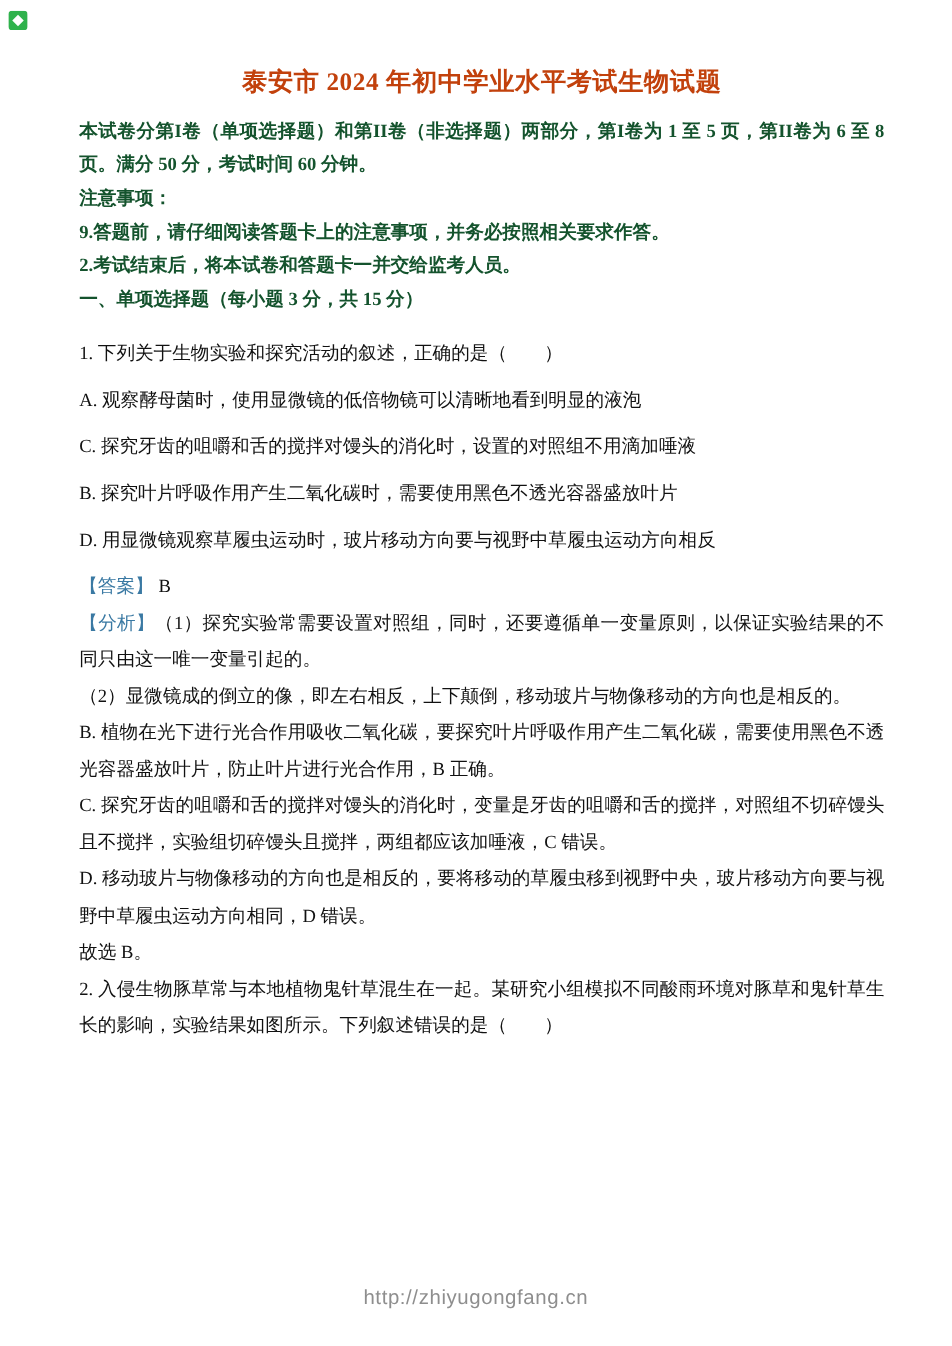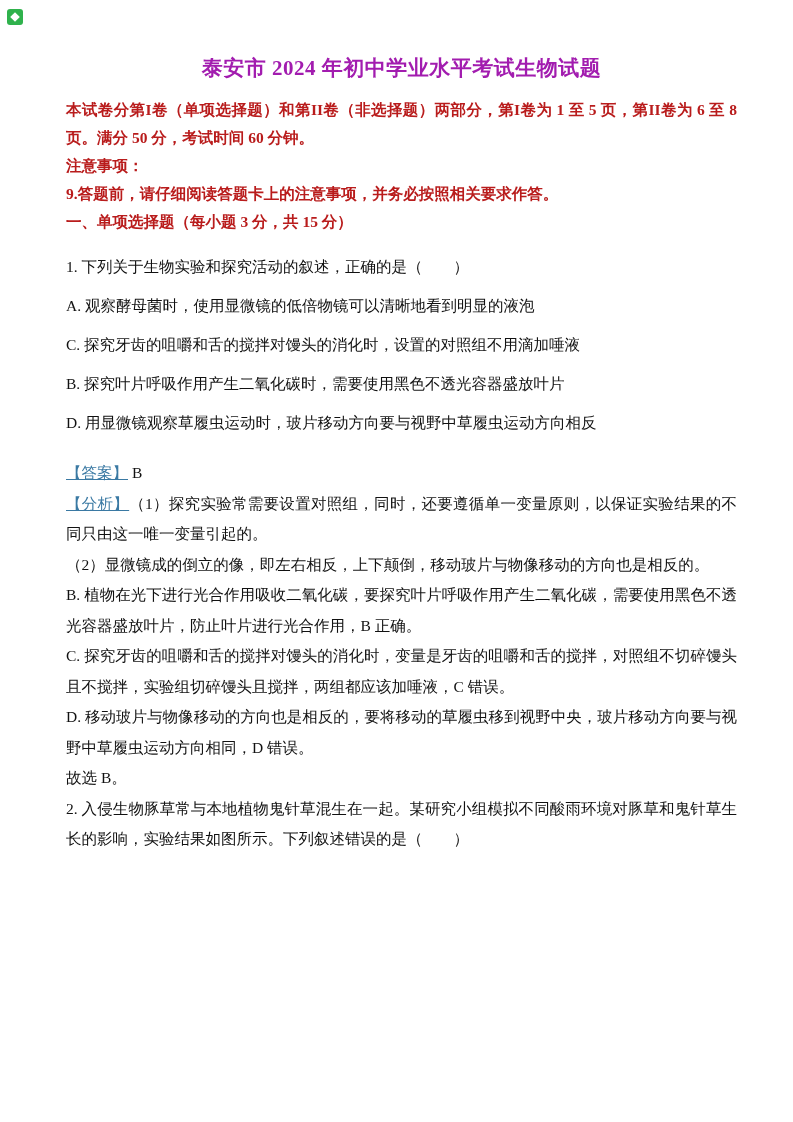--- a/index.html
+++ b/index.html
@@ -23,30 +23,30 @@
     left: 66px; top: 54px;
     width: 671px;
   }
 
   .doc-title {
     margin: 0 0 14px 0;
     text-align: center;
     font-size: 21px;
     font-weight: bold;
     letter-spacing: 0.5px;
-    color: #a21caf;
+    color: #c2410c;
   }
 
   p { margin: 0; font-size: 15.5px; text-align: justify; }
-  .b  { font-weight: bold; color: #b91c1c; font-family: Liberation Serif, serif; }
+  .b  { font-weight: bold; color: #14532d; font-family: Liberation Serif, serif; }
   .lh28 { line-height: 28px; }          
   .qline { line-height: 30px; margin-bottom: 9px; }  
   .aline { line-height: 30.5px; }       
 
-  .tag { color: #3a79a3; text-decoration: underline; }              
+  .tag { color: #3a79a3; }              
   .tag-space { display: inline-block; width: 4px; }
 
   .watermark {
     position: absolute;
     left: 0; right: 0; top: 1072px;
     text-align: center;
     font-family: "Liberation Sans", "DejaVu Sans", sans-serif;
     font-size: 17px;
     color: #8e8e8e;
     letter-spacing: 0.5px;
@@ -64,38 +64,40 @@
     </svg>
   </div>
 
   <div class="content">
 
     <h1 class="doc-title">泰安市 2024 年初中学业水平考试生物试题</h1>
 
     <p class="b lh28">本试卷分第I卷（单项选择题）和第II卷（非选择题）两部分，第I卷为 1 至 5 页，第II卷为 6 至 8 页。满分 50 分，考试时间 60 分钟。</p>
     <p class="b lh28">注意事项：</p>
     <p class="b lh28">9.答题前，请仔细阅读答题卡上的注意事项，并务必按照相关要求作答。</p>
+    <p class="b lh28">2.考试结束后，将本试卷和答题卡一并交给监考人员。</p>
     <p class="b lh28">一、单项选择题（每小题 3 分，共 15 分）</p>
 
     <p class="qline" style="margin-top:16px">1. 下列关于生物实验和探究活动的叙述，正确的是（　　）</p>
     <p class="qline">A. 观察酵母菌时，使用显微镜的低倍物镜可以清晰地看到明显的液泡</p>
     <p class="qline">C. 探究牙齿的咀嚼和舌的搅拌对馒头的消化时，设置的对照组不用滴加唾液</p>
     <p class="qline">B. 探究叶片呼吸作用产生二氧化碳时，需要使用黑色不透光容器盛放叶片</p>
-    <p class="qline" style="margin-bottom:20px">D. 用显微镜观察草履虫运动时，玻片移动方向要与视野中草履虫运动方向相反</p>
+    <p class="qline" style="margin-bottom:8px">D. 用显微镜观察草履虫运动时，玻片移动方向要与视野中草履虫运动方向相反</p>
 
     <p class="aline"><span class="tag">【答案】</span><span class="tag-space"></span><span>B</span></p>
 
 
     <p class="aline"><span class="tag">【分析】</span><span>（1）探究实验常需要设置对照组，同时，还要遵循单一变量原则，以保证实验结果的不同只由这一唯一变量引起的。</span></p>
     <p class="aline">（2）显微镜成的倒立的像，即左右相反，上下颠倒，移动玻片与物像移动的方向也是相反的。</p>
 
     <p class="aline">B. 植物在光下进行光合作用吸收二氧化碳，要探究叶片呼吸作用产生二氧化碳，需要使用黑色不透光容器盛放叶片，防止叶片进行光合作用，B 正确。</p>
     <p class="aline">C. 探究牙齿的咀嚼和舌的搅拌对馒头的消化时，变量是牙齿的咀嚼和舌的搅拌，对照组不切碎馒头且不搅拌，实验组切碎馒头且搅拌，两组都应该加唾液，C 错误。</p>
     <p class="aline">D. 移动玻片与物像移动的方向也是相反的，要将移动的草履虫移到视野中央，玻片移动方向要与视野中草履虫运动方向相同，D 错误。</p>
 
     <p class="aline">故选 B。</p>
 
     <p class="aline">2. 入侵生物豚草常与本地植物鬼针草混生在一起。某研究小组模拟不同酸雨环境对豚草和鬼针草生长的影响，实验结果如图所示。下列叙述错误的是（　　）</p>
 
   </div>
 
+  <div class="watermark">http://zhiyugongfang.cn</div>
 
 </div>
 
 </body></html>

